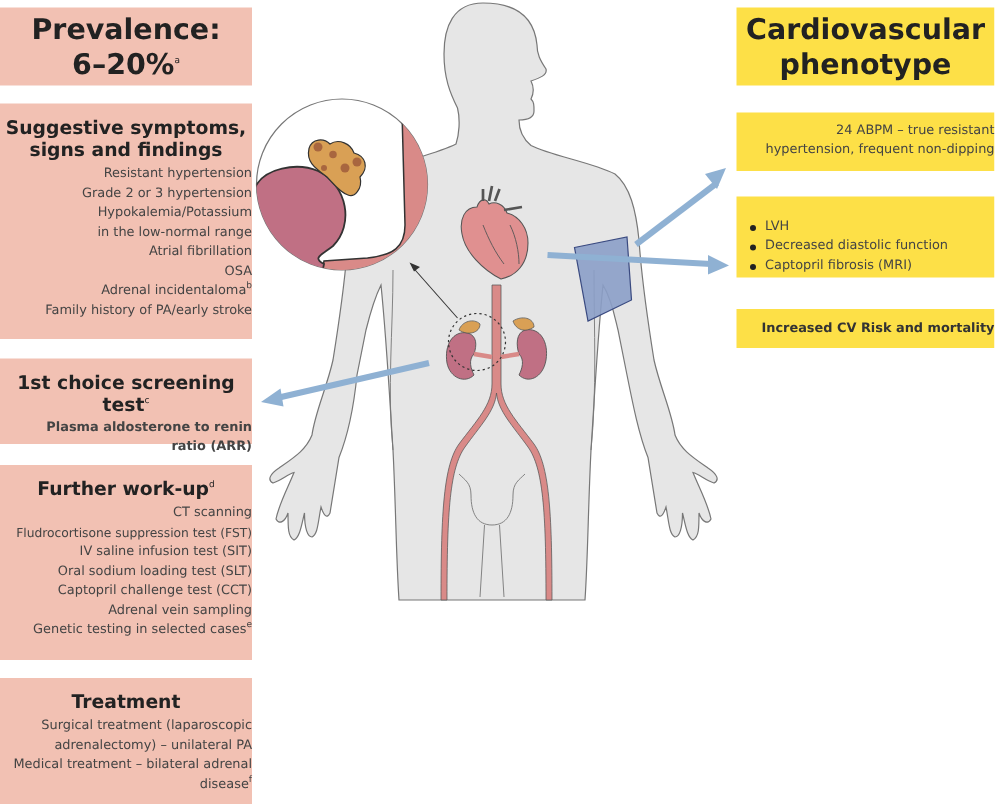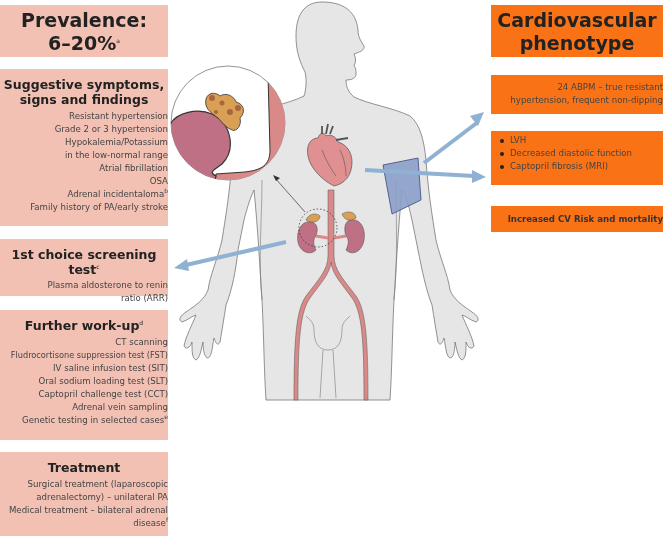--- a/index.html
+++ b/index.html
@@ -1,20 +1,20 @@
 <!DOCTYPE html>
 <html><head>
 <meta charset="utf-8">
 <style>
   html, body { margin:0; padding:0; background:#ffffff; }
   body { width:663px; height:536px; position:relative; overflow:hidden;
          font-family:"DejaVu Sans", sans-serif; color:#333; }
   .box { position:absolute; box-sizing:border-box; text-align:center; }
   .pink { background:#f2c1b3; }
-  .blue { background:#f97316; }
+  .blue { background:#fde047; }
   .title-big { font-weight:bold; font-size:19px; line-height:23px; color:#222; }
   .title { font-weight:bold; font-size:12.5px; line-height:15px; color:#222;text-align:center; }
   .item { font-size:8.6px; line-height:13px; color:#444;text-align:right; }
   sup { font-size:6px; vertical-align:super; line-height:0; font-weight:normal; }
   ul.bullets { list-style:none; margin:0; padding:0; text-align:left; }
   ul.bullets li { font-size:8.6px; line-height:13px; color:#444; position:relative; padding-left:10px; }
   ul.bullets li::before { content:""; position:absolute; left:0; top:4.5px; width:4px; height:4px; border-radius:50%; background:#222; }
   svg.figure { position:absolute; left:0; top:0; }
 </style>
 </head>
@@ -124,21 +124,21 @@
     <div class="item"><span>in the low-normal range</span></div>
     <div class="item"><span>Atrial fibrillation</span></div>
     <div class="item"><span>OSA</span></div>
     <div class="item"><span>Adrenal incidentaloma</span><sup>b</sup></div>
     <div class="item"><span>Family history of PA/early stroke</span></div>
   </div>
 </div>
 
 <div class="box pink" style="left:0;top:239px;width:168px;height:57px;padding-top:8px;">
   <div class="title"><span>1st choice screening test</span><sup>c</sup></div>
-  <div style="margin-top:2px;">
+  <div style="margin-top:2px;font-weight:bold;">
     <div class="item">Plasma aldosterone to renin</div>
     <div class="item">ratio (ARR)</div>
   </div>
 </div>
 
 <div class="box pink" style="left:0;top:310px;width:168px;height:130px;padding-top:8px;">
   <div class="title"><span>Further work-up</span><sup>d</sup></div>
   <div style="margin-top:3px;">
     <div class="item"><span>CT scanning</span></div>
     <div class="item" style="font-size:8.2px;"><span>Fludrocortisone suppression test (FST)</span></div>
@@ -163,21 +163,21 @@
 <div class="box blue" style="left:491px;top:5px;width:172px;height:52px;padding-top:4px;">
   <div class="title-big">Cardiovascular</div>
   <div class="title-big">phenotype</div>
 </div>
 
 <div class="box blue" style="left:491px;top:75px;width:172px;height:39px;padding-top:6px;">
   <div class="item">24 ABPM – true resistant</div>
   <div class="item">hypertension, frequent non-dipping</div>
 </div>
 
-<div class="box blue" style="left:491px;top:131px;width:172px;height:54px;padding:3px 0 0 9px;">
+<div class="box blue" style="left:491px;top:131px;width:172px;height:54px;padding:14px 0 0 9px;">
   <ul class="bullets">
     <li>LVH</li>
     <li>Decreased diastolic function</li>
     <li>Captopril fibrosis (MRI)</li>
   </ul>
 </div>
 
 <div class="box blue" style="left:491px;top:206px;width:172px;height:26px;padding-top:7px;">
   <div class="item" style="font-weight:bold;color:#333;">Increased CV Risk and mortality</div>
 </div>

